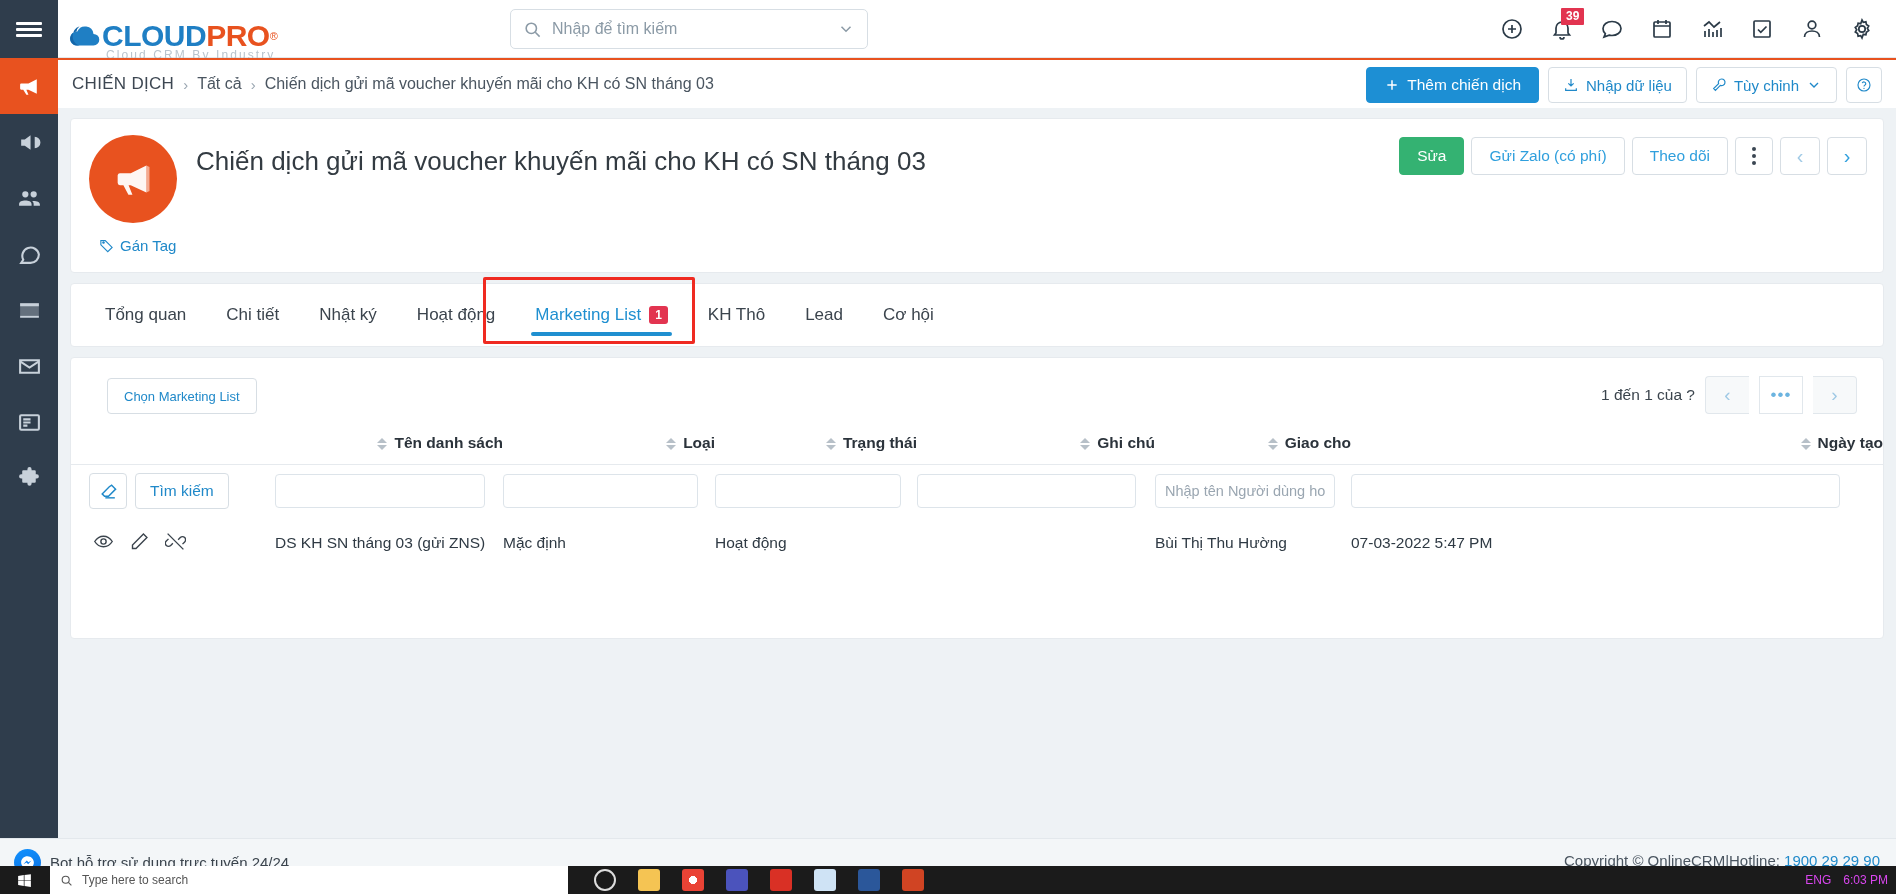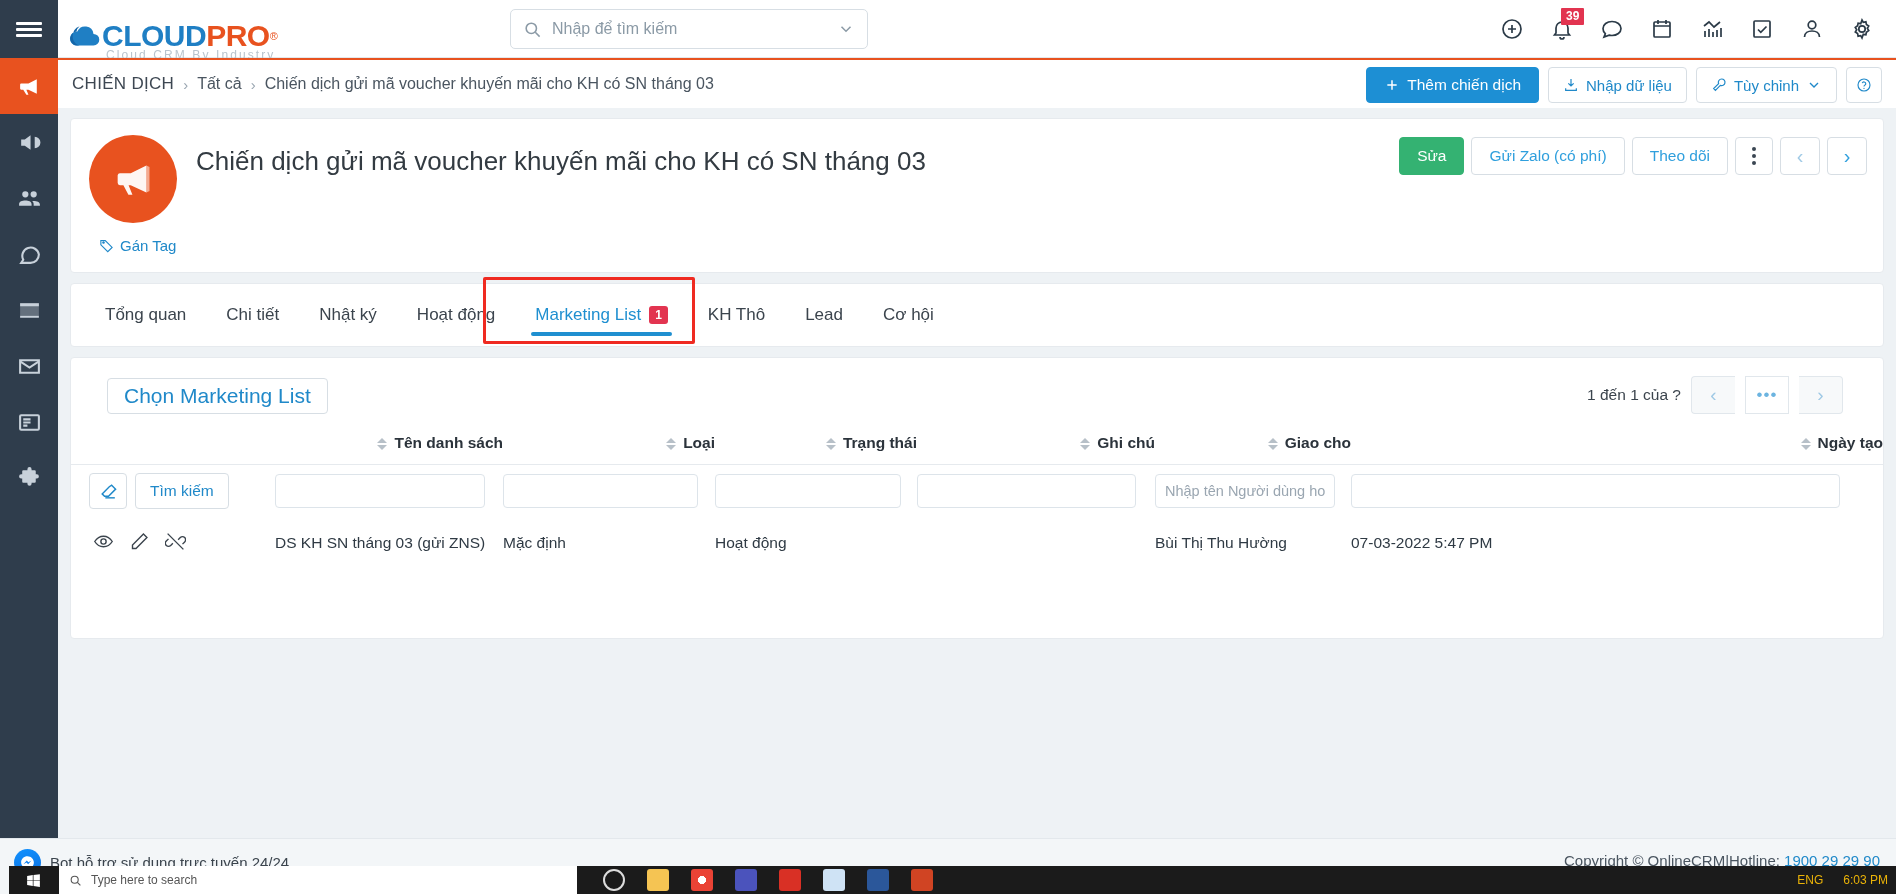--- a/index.html
+++ b/index.html
@@ -162,23 +162,23 @@
   
   #table-card {
     margin-top: 10px; background: #fff; border-radius: 4px; border: 1px solid #e6eaee;
     height: 282px; position: relative;
   }
   #list-toolbar { height: 72px; position: relative; }
   #choose-ml-btn {
     position: absolute; left: 36px; top: 20px; height: 36px;
     border: 1px solid #d7dee4; border-radius: 4px; background: #fff;
     display: flex; align-items: center; padding: 0 16px;
-    font-size: 21px; color: #2089c9;
-  }
-  #pager { position: absolute; right: 40px; top: 18px; display: flex; align-items: center; gap: 10px; }
+    font-size: 13px; color: #2089c9;
+  }
+  #pager { position: absolute; right: 26px; top: 18px; display: flex; align-items: center; gap: 10px; }
   #pager-label { font-size: 15.5px; color: #3b444d; }
   .pg-btn {
     width: 44px; height: 38px; border: 1px solid #e1e7ec; background: #f7f9fa;
     display: flex; align-items: center; justify-content: center; color: #9fc9e5; font-size: 19px;
   }
   .pg-btn.mid { background: #fff; color: #6cb4e0; letter-spacing: 1px; font-size: 17px; }
   .pg-btn.first { border-radius: 4px 0 0 4px; border-right: none; }
   .pg-btn.last { border-radius: 0 4px 4px 0; border-left: none; }
 
   table { width: 100%; border-collapse: collapse; table-layout: fixed; }
@@ -224,32 +224,32 @@
     width: 27px; height: 27px; border-radius: 50%;
     background: linear-gradient(160deg, #1292ff, #0b6fe0);
     display: flex; align-items: center; justify-content: center;
   }
   #footer-left span { font-size: 15px; color: #3b444d; }
   #footer-right { position: absolute; right: 16px; top: 13px; font-size: 15px; color: #4a5560; }
   #footer-right a { color: #2089c9; text-decoration: none; }
 
   
   #taskbar {
-    position: absolute; left: 9px; right: 0; top: 866px; height: 28px;
+    position: absolute; left: 0; right: 0; top: 866px; height: 28px;
     background: #1b1b1b; display: flex; align-items: center; overflow: hidden;
   }
   #start-btn { width: 48px; height: 28px; display: flex; align-items: center; justify-content: center; }
   #tb-search {
     width: 518px; height: 28px; background: #fff; display: flex; align-items: center;
     padding: 0 10px; gap: 9px; margin-left: 2px;
   }
   #tb-search span { font-size: 12px; color: #555; }
   #tb-icons { display: flex; align-items: center; gap: 22px; margin-left: 26px; }
   .tb-ico { width: 22px; height: 22px; border-radius: 3px; display:block; }
-  #tb-right { position: absolute; right: 8px; display: flex; align-items: center; gap: 20px; color: #eab308; }
+  #tb-right { position: absolute; right: 8px; display: flex; align-items: center; gap: 12px; color: #d946ef; }
   #tb-right .lang { font-size: 12px; }
   #tb-right .clock { font-size: 12px; text-align: right; line-height: 13px; }
 </style>
 </head>
 <body>
 
 <div id="left-rail">
   <div id="rail-burger">
     <div>
       <span class="bar"></span>

